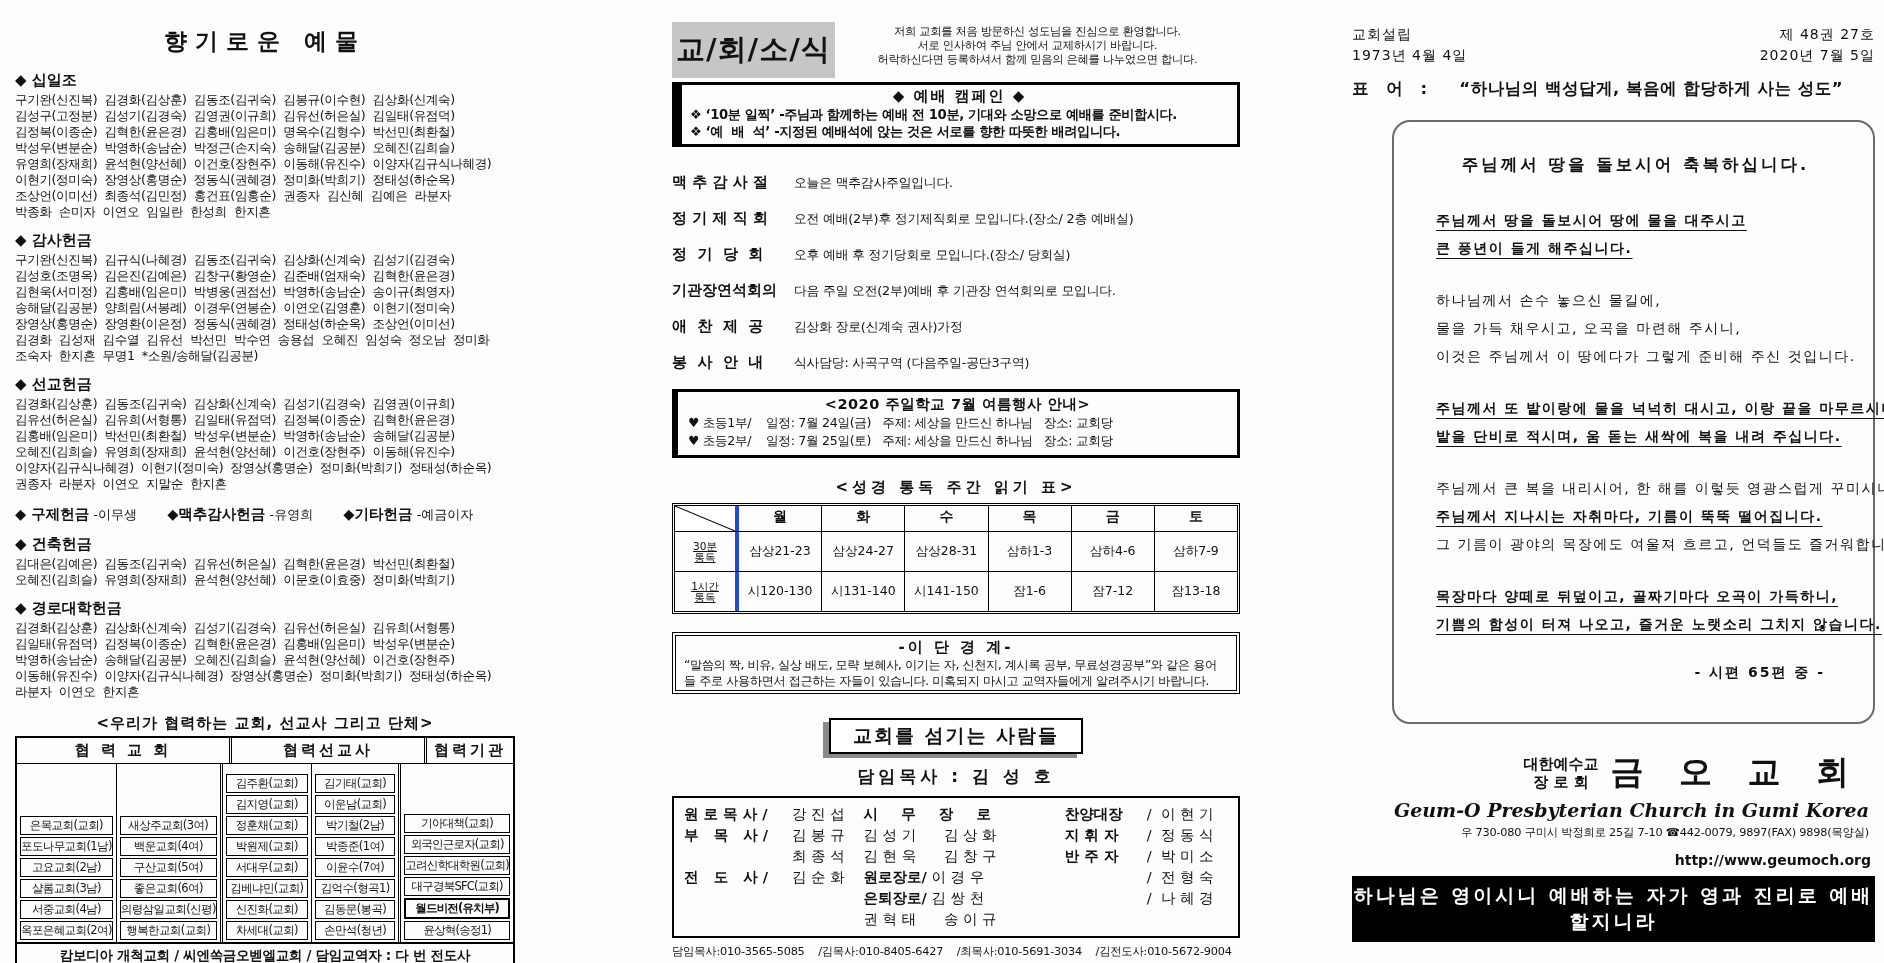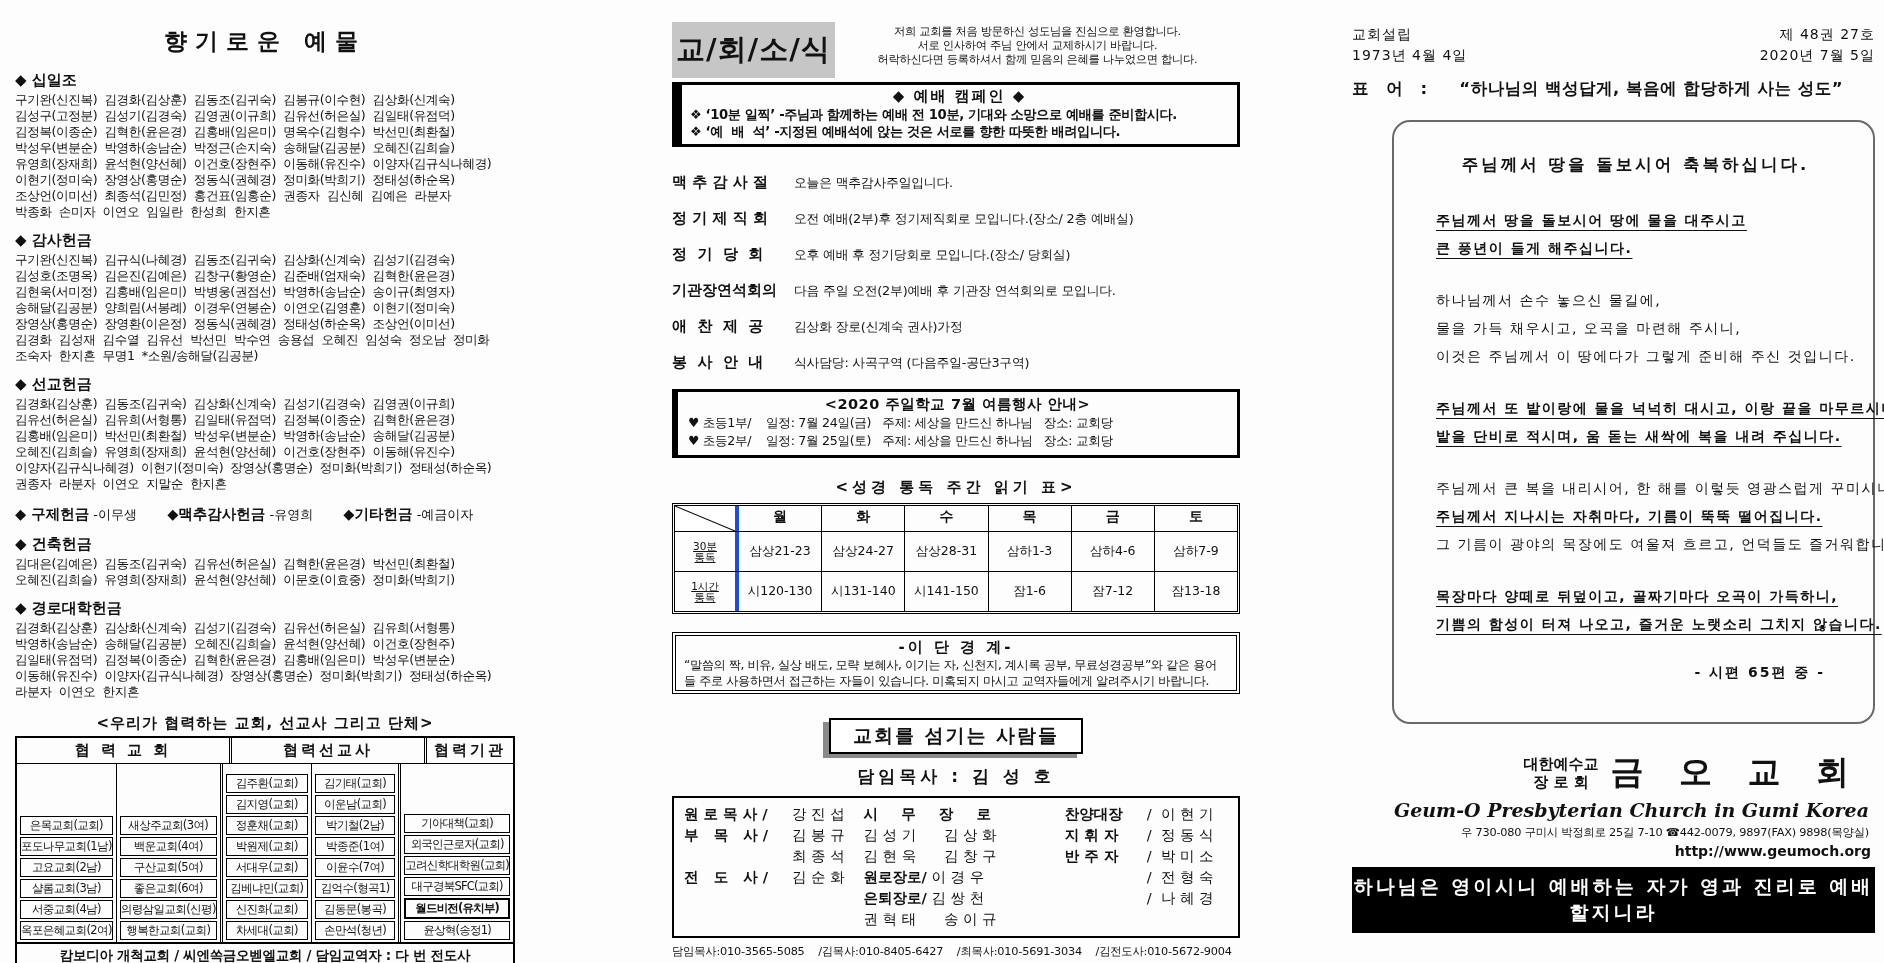--- a/index.html
+++ b/index.html
@@ -92,21 +92,21 @@
   .sc-line{font-size:14px;line-height:28px;letter-spacing:1.5px;white-space:nowrap;}
   .sc-line.emph{font-weight:bold;text-decoration:underline;text-underline-offset:5px;}
   .sc-line.gap{margin-top:24px;}
   .sc-attr{text-align:right;font-weight:bold;font-size:14px;margin-top:26px;letter-spacing:2px;padding-right:10px;}
   .name-block{margin-top:26px;display:flex;justify-content:flex-end;align-items:center;gap:12px;padding-right:14px;}
   .denom{text-align:center;font-weight:bold;font-size:15px;line-height:18px;}
   .big-name{font-size:33px;font-weight:bold;letter-spacing:12px;}
   .eng-name{text-align:right;font-family:"DejaVu Serif","Liberation Serif",serif;font-style:italic;
             font-weight:bold;font-size:19px;margin-top:4px;padding-right:6px;}
   .addr{ text-align:right;font-size:11.3px;margin-top:4px;letter-spacing:-0.2px;padding-right:6px;}
-  .website{text-align:right;font-weight:bold;font-size:14px;margin-top:3px;padding-right:4px;}
+  .website{text-align:right;font-weight:bold;font-size:14px;margin-top:12px;padding-right:4px;}
   .banner{margin-top:8px;background:#000;color:#fff;font-weight:bold;font-size:19px;
           letter-spacing:3px;text-align:center;padding:7px 0;}
 </style>
 </head>
 <body>
 
 <div class="page" id="page-left">
   <div class="l-title">향기로운 예물</div>
 
   <div class="sec">
@@ -162,22 +162,22 @@
     <div>
         <div class="nline">김대은(김예은)  김동조(김귀숙)  김유선(허은실)  김혁한(윤은경)  박선민(최환철)</div>
         <div class="nline">오혜진(김희슬)  유영희(장재희)  윤석현(양선혜)  이문호(이효중)  정미화(박희기)</div>
       </div>
   </div>
 
   <div class="sec">
     <div class="sec-h">◆ 경로대학헌금</div>
     <div>
         <div class="nline">김경화(김상훈)  김상화(신계숙)  김성기(김경숙)  김유선(허은실)  김유희(서형통)</div>
+        <div class="nline">김일태(유점덕)  김정복(이종순)  김혁한(윤은경)  김홍배(임은미)  박성우(변분순)</div>
         <div class="nline">박영하(송남순)  송해달(김공분)  오혜진(김희슬)  윤석현(양선혜)  이건호(장현주)</div>
-        <div class="nline">김일태(유점덕)  김정복(이종순)  김혁한(윤은경)  김홍배(임은미)  박성우(변분순)</div>
         <div class="nline">이동해(유진수)  이양자(김규식나혜경)  장영상(홍명순)  정미화(박희기)  정태성(하순옥)</div>
         <div class="nline">라분자  이연오  한지흔</div>
       </div>
   </div>
 
   <div class="coop">
     <div class="coop-title">&lt;우리가 협력하는 교회, 선교사 그리고 단체&gt;</div>
     <div class="coop-box">
       <div class="coop-heads">
         <div class="ch-church">협 력 교 회</div>

